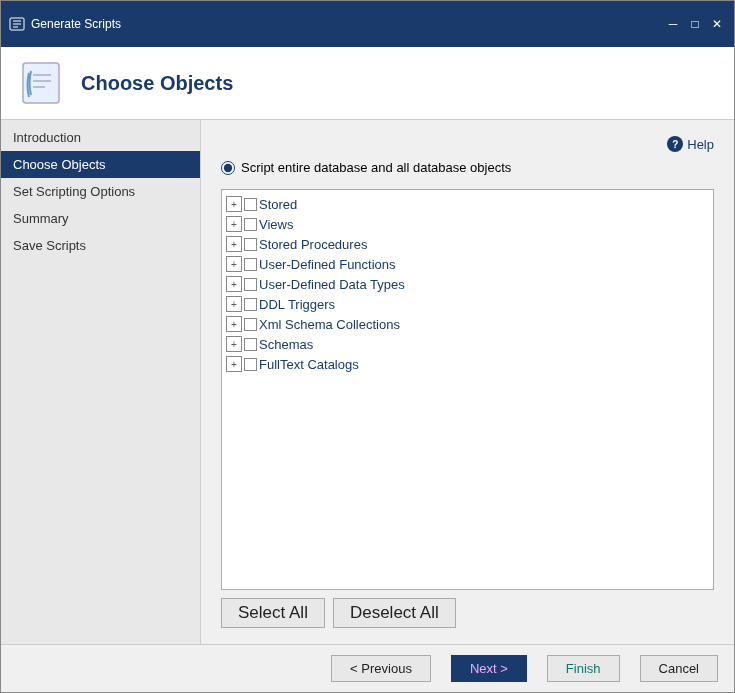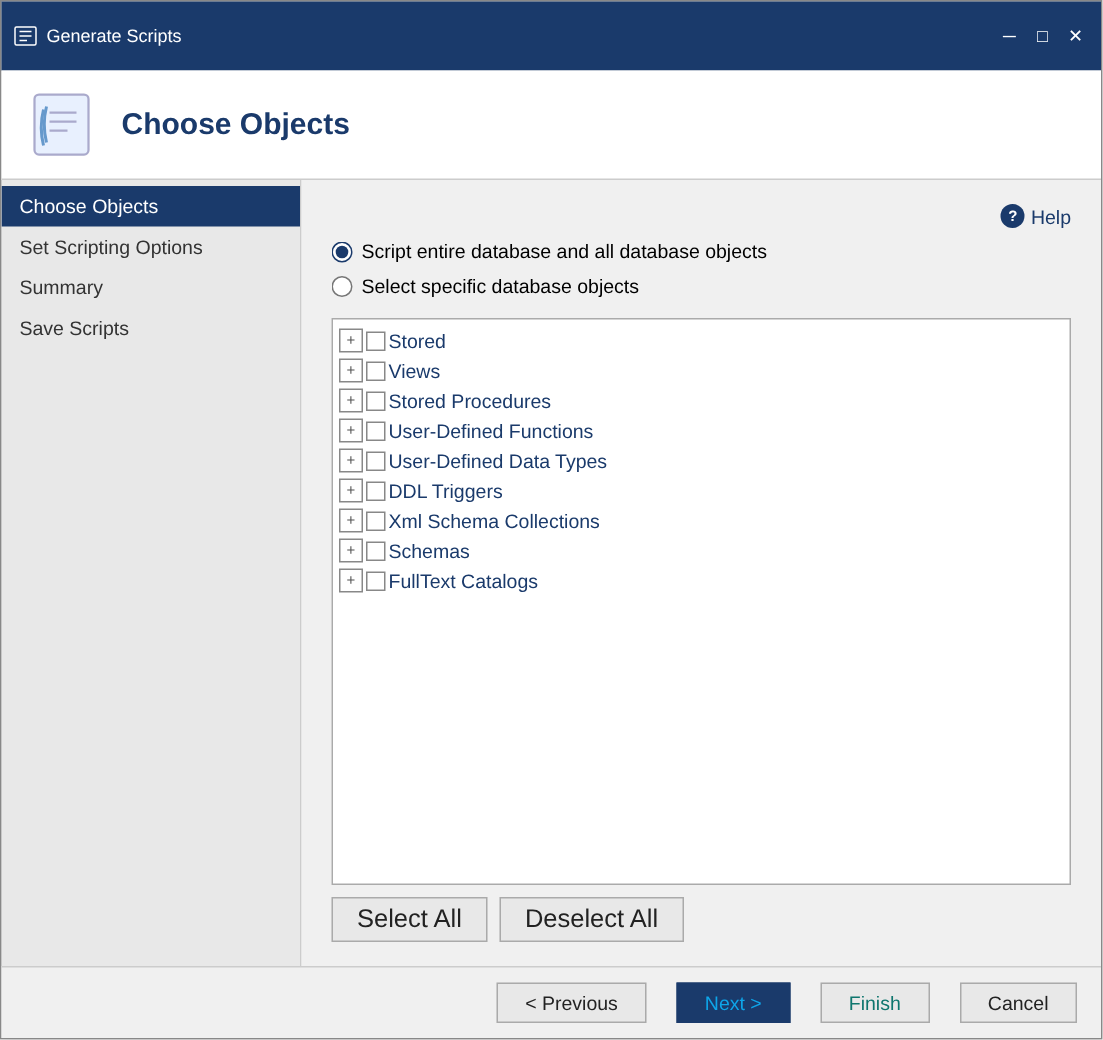--- a/index.html
+++ b/index.html
@@ -248,21 +248,21 @@
       font-size: 13px;
       border: 1px solid #aaa;
       background: #e8e8e8;
       cursor: pointer;
       color: #222;
       min-width: 72px;
     }
 
     .footer-btn.active {
       background: #1a3a6b;
-      color: #0ea5e9;
+      color: #f0abfc;
       border-color: #1a3a6b;
     }
 
     .footer-btn:disabled {
       color: #0f766e;
       cursor: default;
     }
   </style>
 </head>
 <body>
@@ -294,20 +294,21 @@
         <line x1="16" y1="22" x2="34" y2="22" stroke="#aac" stroke-width="1.5"></line>
         <line x1="16" y1="28" x2="28" y2="28" stroke="#aac" stroke-width="1.5"></line>
       </svg>
     </div>
     <span class="header-title">Choose Objects</span>
   </div>
 
   <div class="content-area">
 
     <div class="sidebar">
+      <div class="sidebar-item">Introduction</div>
       <div class="sidebar-item active">Choose Objects</div>
       <div class="sidebar-item">Set Scripting Options</div>
       <div class="sidebar-item">Summary</div>
       <div class="sidebar-item">Save Scripts</div>
     </div>
 
     <div class="main-content">
 
       <div class="help-row">
         <a class="help-link">
@@ -315,24 +316,20 @@
           <span>Help</span>
         </a>
       </div>
 
 
       <div class="radio-group">
         <label class="radio-label">
           <input type="radio" name="script-option" checked="" style="">
           <span>Script entire database and all database objects</span>
         </label>
-        <label class="radio-label">
-          <input type="radio" name="script-option" style="">
-          <span>Select specific database objects</span>
-        </label>
       </div>
 
       <div class="tree-container">
 
       <div class="tree-item">
       <span class="tree-expand">+</span>
       <span class="tree-checkbox"></span>
       <span class="tree-label">Stored</span>
     </div>
           <div class="tree-item">

